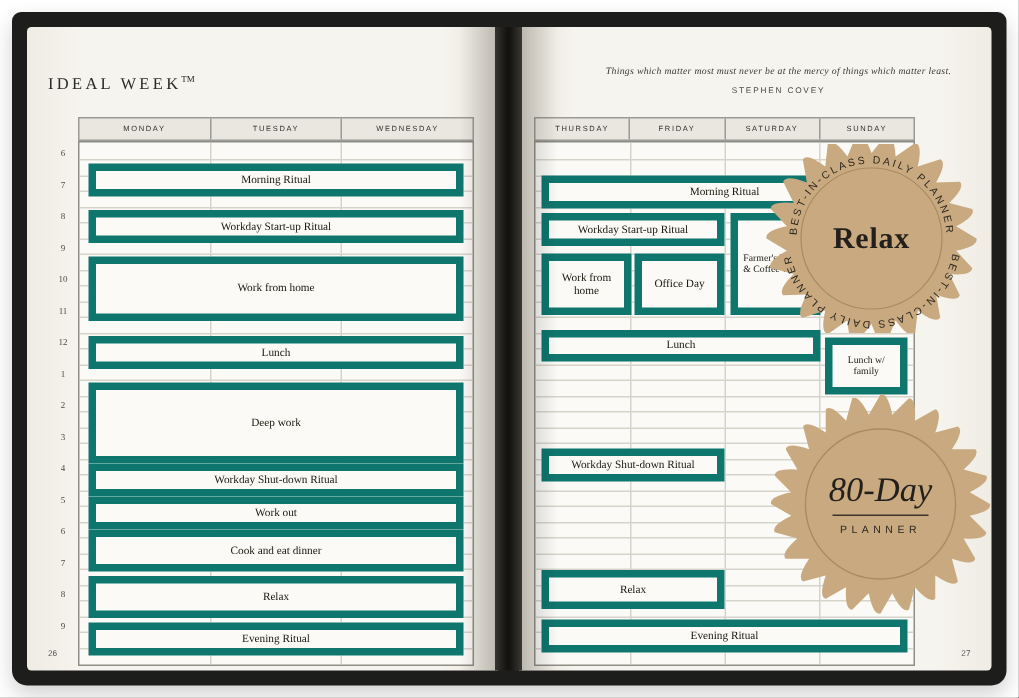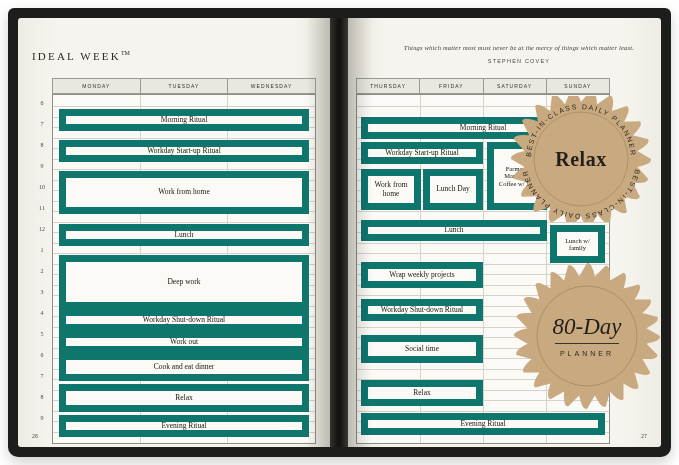--- a/index.html
+++ b/index.html
@@ -160,21 +160,21 @@
     border-top: 1px solid #d6d3ca;
   }
   .vline {
     position: absolute;
     top: 0; bottom: 0;
     width: 0;
     border-left: 1px solid #d6d3ca;
   }
   .block {
     position: absolute;
-    border: 7px solid #0f766e;
+    border: 5px solid #0f766e;
     background: #fbfaf6;
     display: flex;
     align-items: center;
     justify-content: center;
     text-align: center;
     font-family: "Liberation Serif", serif;
     font-size: 7.5px;
     color: #18180f;
     line-height: 1.15;
     padding: 0 2px;
@@ -376,27 +376,25 @@
         <div class="hline" style="top:337px;"></div>
 
         <div class="vline" style="left:63px;"></div>
         <div class="vline" style="left:126px;"></div>
         <div class="vline" style="left:189px;"></div>
 
         <div class="block" style="left:4px; top:22px;  width:244px; height:22px;">Morning Ritual</div>
         <div class="block" style="left:4px; top:47px;  width:122px; height:22px;">Workday Start-up Ritual</div>
         <div class="block small" style="left:130px; top:47px; width:60px; height:68px;">Farmer's Market &amp; Coffee w/ Jon</div>
         <div class="block" style="left:4px; top:74px;  width:60px; height:41px;">Work from home</div>
-        <div class="block" style="left:66px; top:74px; width:60px; height:41px;">Lunch Day</div>
+        <div class="block" style="left:66px; top:74px; width:60px; height:41px;">Office Day</div>
         <div class="block" style="left:4px; top:125px; width:186px; height:21px;">Lunch</div>
         <div class="block small" style="left:193px; top:130px; width:55px; height:38px;">Lunch w/ family</div>
-        <div class="block" style="left:4px; top:167px; width:122px; height:26px;">Wrap weekly projects</div>
         <div class="block" style="left:4px; top:204px; width:122px; height:22px;">Workday Shut-down Ritual</div>
         <div class="block" style="left:193px; top:198px; width:55px; height:34px;">Relax</div>
-        <div class="block" style="left:4px; top:240px; width:122px; height:28px;">Social time</div>
         <div class="block" style="left:4px; top:285px; width:122px; height:26px;">Relax</div>
         <div class="block" style="left:4px; top:318px; width:244px; height:22px;">Evening Ritual</div>
       </div>
 
       <div class="pagenum r">27</div>
       <div class="spine-shadow-r"></div>
     </div>
 
     <div class="gutter"></div>
   </div>

